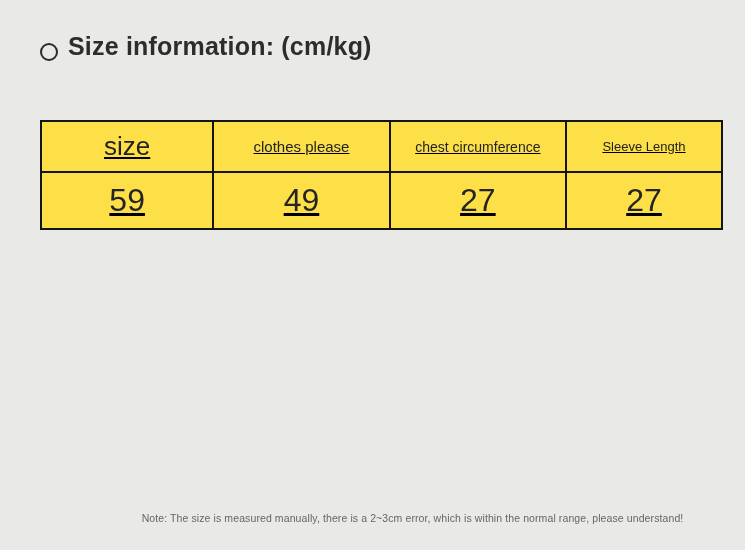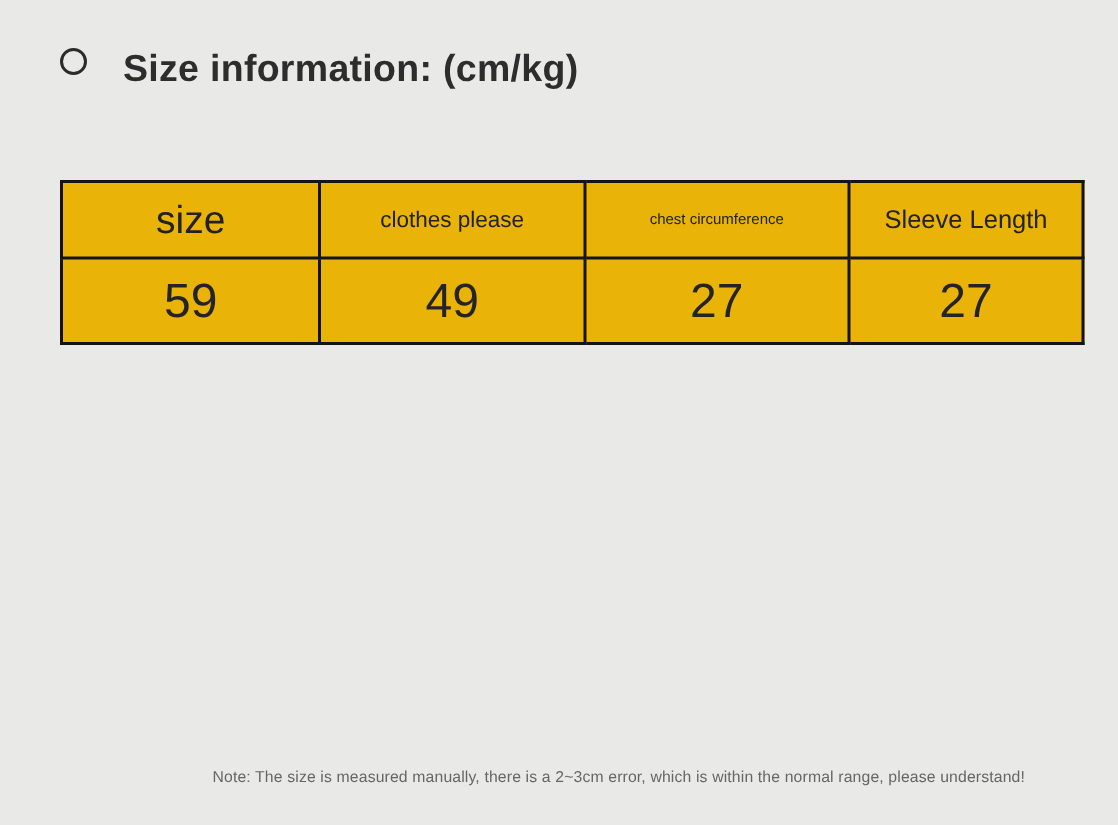--- a/index.html
+++ b/index.html
@@ -14,22 +14,21 @@
     position: relative;
     overflow: hidden;
   }
 
   
   .title-row {
     position: absolute;
     left: 40px;
     top: 32px;
     display: flex;
-    align-items: flex-start;
-    gap: 14px;
+    align-items: flex-end;
   }
   .title-circle {
     width: 14px;
     height: 14px;
     border: 2.5px solid #2b2b2b;
     border-radius: 50%;
     margin-right: 10px;
     flex: 0 0 auto;
   }
   .title-text {
@@ -40,21 +39,22 @@
   }
 
   
   .size-table {
     position: absolute;
     left: 40px;
     top: 120px;
     width: 683px;
     border-collapse: collapse;
     table-layout: fixed;
-    background: #eab308;
+    background: #fde047;
+    text-decoration: underline;
   }
   .size-table col.c1 { width: 25.3%; }
   .size-table col.c2 { width: 25.9%; }
   .size-table col.c3 { width: 25.9%; }
   .size-table col.c4 { width: 22.9%; }
 
   .size-table th,
   .size-table td {
     border: 2.5px solid #141414;
     text-align: center;
@@ -65,22 +65,22 @@
   }
   .size-table thead th { height: 49px; }
   .size-table tbody td {
     height: 55px;
     font-size: 32px;
     color: #242424;
   }
 
   .hdr-size   { font-size: 26px; color: #333; }
   .hdr-mid    { font-size: 15px; color: #3a3a3a; }
-  .hdr-chest  { font-size: 10px; color: #474747; }
-  .hdr-sleeve { font-size: 17px; color: #333; }
+  .hdr-chest  { font-size: 14px; color: #474747; }
+  .hdr-sleeve { font-size: 13px; color: #333; }
 
   
   .footer-note {
     position: absolute;
     left: 0;
     top: 512px;
     width: 100%;
     text-align: center;
     font-size: 10.5px;
     color: #666;

